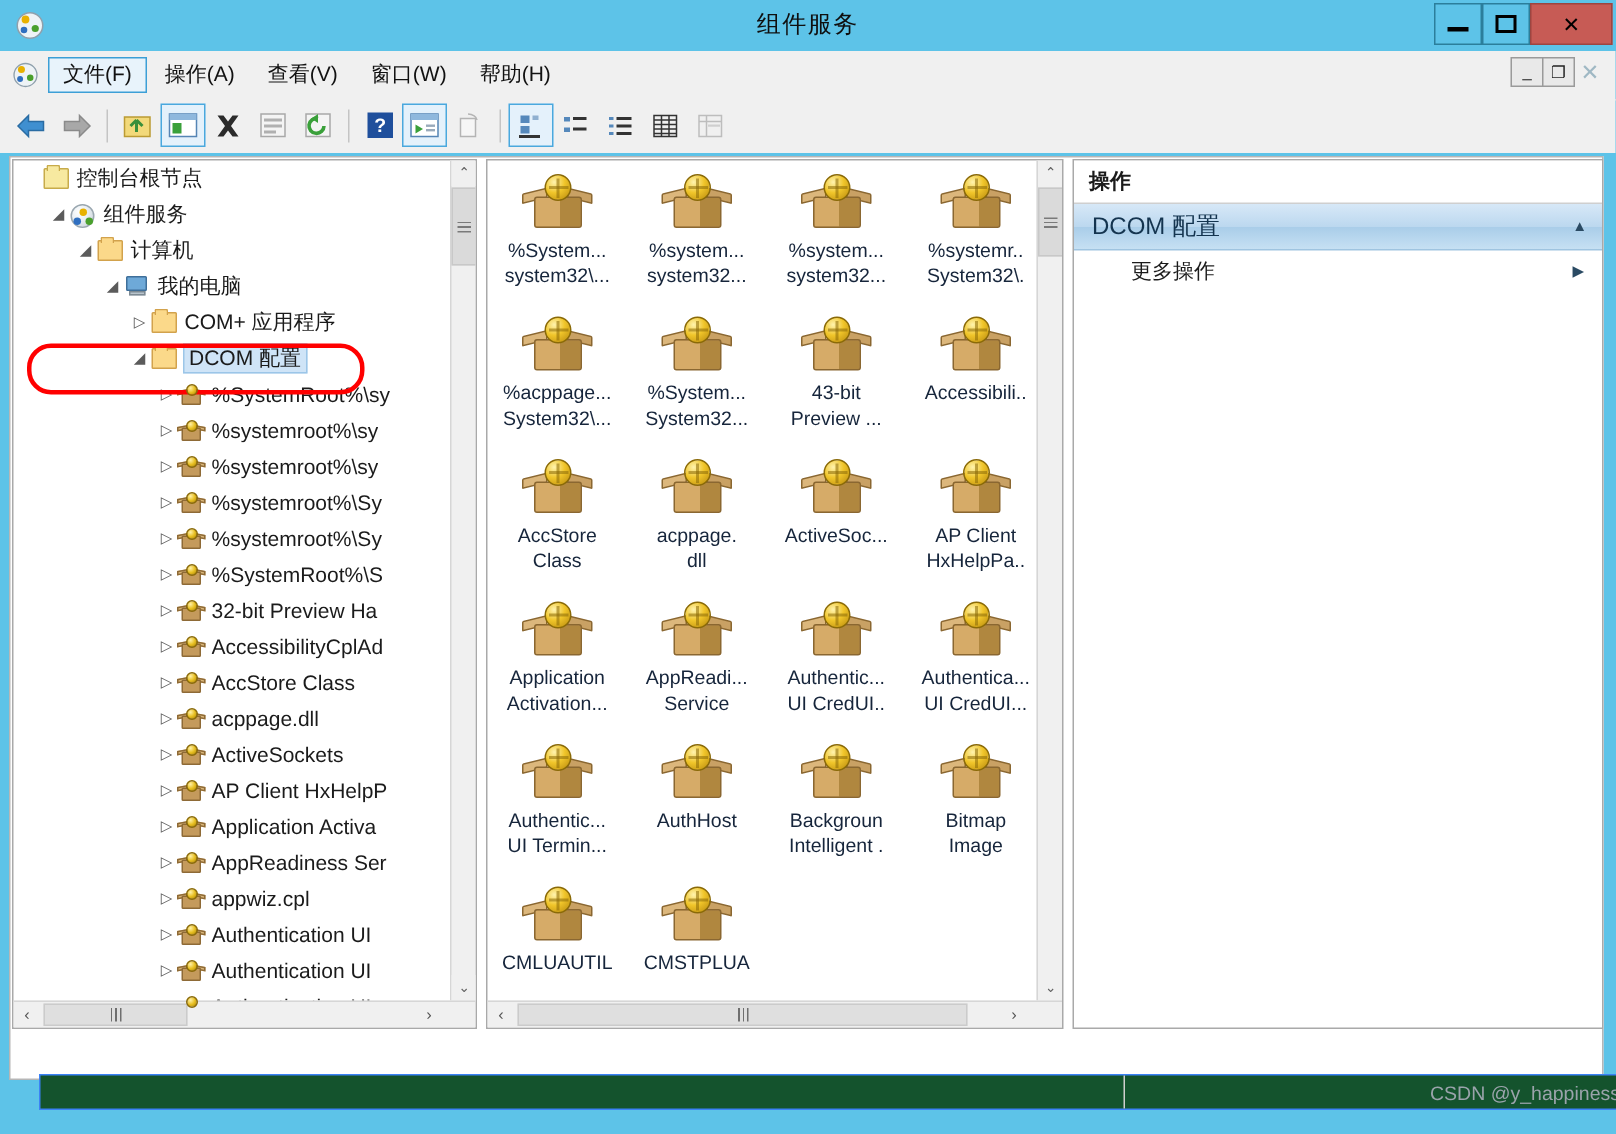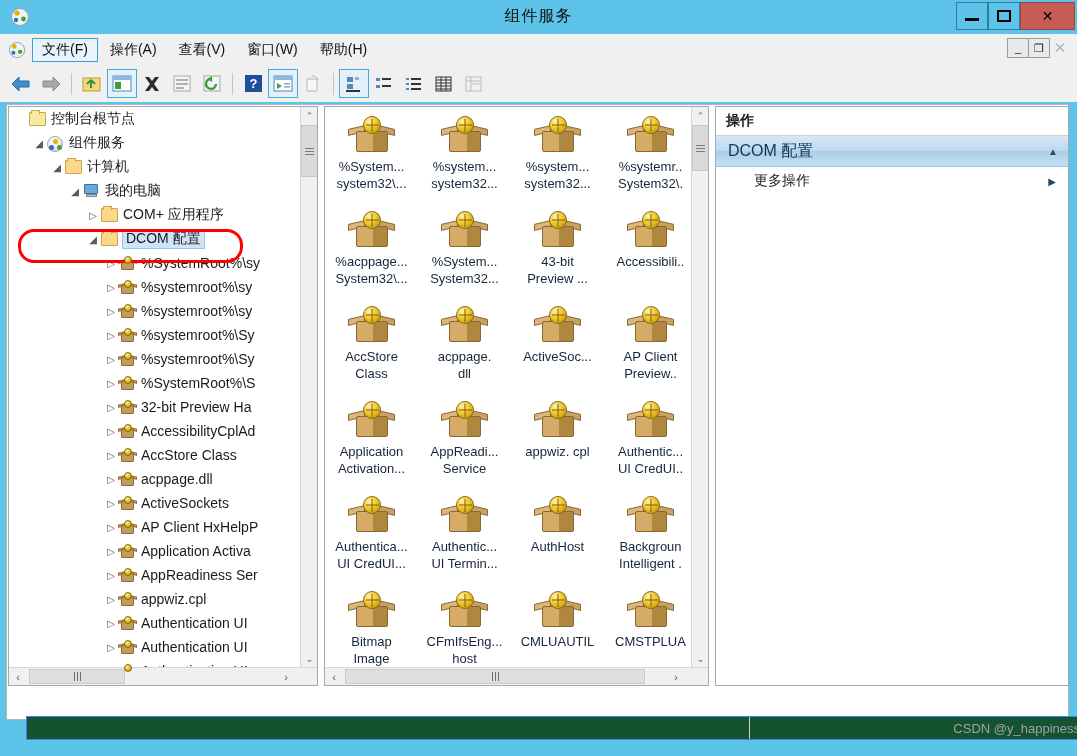--- a/index.html
+++ b/index.html
@@ -747,21 +747,21 @@
             <div class="glabel"></div>
           </div>
           <div class="gitem">
             <div class="gbox">
               <div class="flapl"></div>
               <div class="flapr"></div>
               <div class="body"></div>
               <div class="ball"></div>
             </div>
             <div class="glabel">AP Client</div>
-            <div class="glabel">Preview..</div>
+            <div class="glabel">HxHelpPa..</div>
           </div>
           <div class="gitem">
             <div class="gbox">
               <div class="flapl"></div>
               <div class="flapr"></div>
               <div class="body"></div>
               <div class="ball"></div>
             </div>
             <div class="glabel">Application</div>
             <div class="glabel">Activation...</div>
@@ -776,30 +776,20 @@
             <div class="glabel">AppReadi...</div>
             <div class="glabel">Service</div>
           </div>
           <div class="gitem">
             <div class="gbox">
               <div class="flapl"></div>
               <div class="flapr"></div>
               <div class="body"></div>
               <div class="ball"></div>
             </div>
-            <div class="glabel">appwiz. cpl</div>
-            <div class="glabel"></div>
-          </div>
-          <div class="gitem">
-            <div class="gbox">
-              <div class="flapl"></div>
-              <div class="flapr"></div>
-              <div class="body"></div>
-              <div class="ball"></div>
-            </div>
             <div class="glabel">Authentic...</div>
             <div class="glabel">UI CredUI..</div>
           </div>
           <div class="gitem">
             <div class="gbox">
               <div class="flapl"></div>
               <div class="flapr"></div>
               <div class="body"></div>
               <div class="ball"></div>
             </div>
@@ -838,30 +828,20 @@
           </div>
           <div class="gitem">
             <div class="gbox">
               <div class="flapl"></div>
               <div class="flapr"></div>
               <div class="body"></div>
               <div class="ball"></div>
             </div>
             <div class="glabel">Bitmap</div>
             <div class="glabel">Image</div>
-          </div>
-          <div class="gitem">
-            <div class="gbox">
-              <div class="flapl"></div>
-              <div class="flapr"></div>
-              <div class="body"></div>
-              <div class="ball"></div>
-            </div>
-            <div class="glabel">CFmIfsEng...</div>
-            <div class="glabel">host</div>
           </div>
           <div class="gitem">
             <div class="gbox">
               <div class="flapl"></div>
               <div class="flapr"></div>
               <div class="body"></div>
               <div class="ball"></div>
             </div>
             <div class="glabel">CMLUAUTIL</div>
             <div class="glabel"></div>

